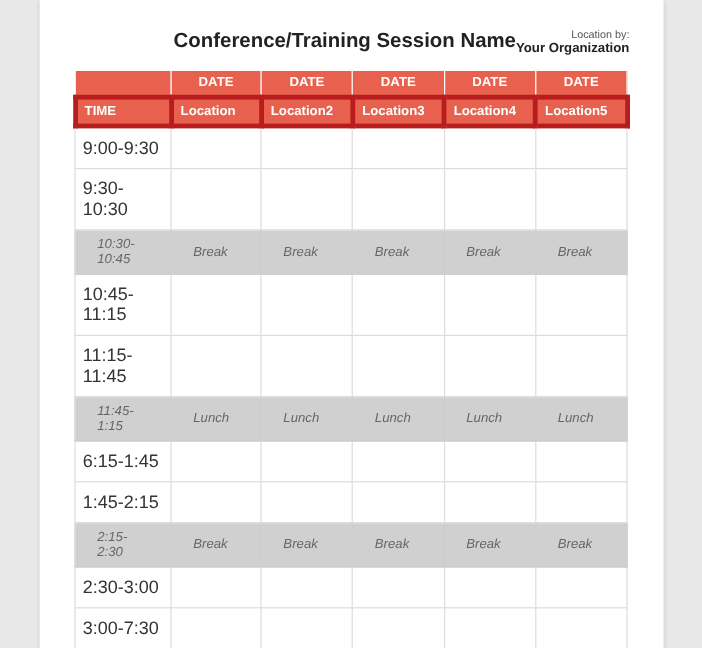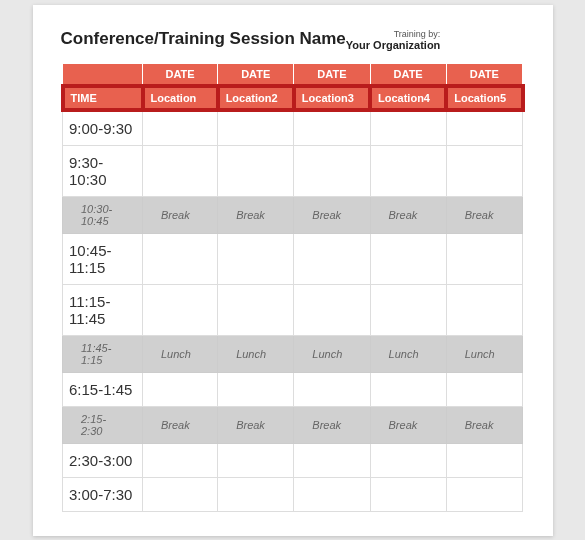--- a/index.html
+++ b/index.html
@@ -12,21 +12,21 @@
       font-family: Arial, sans-serif;
     }
     .page {
       background: #fff;
       width: 520px;
       padding: 24px 28px 24px 28px;
       box-shadow: 0 1px 4px rgba(0,0,0,0.18);
     }
     .top-header {
       display: flex;
-      justify-content: flex-start;
+      justify-content: flex-end;
       align-items: flex-start;
       margin-bottom: 12px;
     }
     .conference-title {
       font-size: 17px;
       font-weight: bold;
       color: #222;
     }
     .sponsored-block {
       text-align: right;
@@ -114,21 +114,21 @@
       width: 80px;
     }
   </style>
 </head>
 <body>
 
 <div class="page">
   <div class="top-header">
     <span class="conference-title">Conference/Training Session Name</span>
     <div class="sponsored-block">
-      <div class="sponsored-label">Training by:</div>
+      <div class="sponsored-label">Location by:</div>
       <div class="sponsored-org">Your Organization</div>
     </div>
   </div>
 
   <table>
     <thead>
       <tr class="date-header-row">
 
       <th class="time-col"></th>
           <th>DATE</th>
@@ -198,20 +198,28 @@
           <td>Lunch</td>
         </tr>
         <tr class="normal-row">
           <td class="time-cell">6:15-1:45</td>
           <td></td>
           <td></td>
           <td></td>
           <td></td>
           <td></td>
         </tr>
+        <tr class="normal-row">
+          <td class="time-cell">1:45-2:15</td>
+          <td></td>
+          <td></td>
+          <td></td>
+          <td></td>
+          <td></td>
+        </tr>
         <tr class="special-row">
           <td class="time-cell">2:15-2:30</td>
           <td>Break</td>
           <td>Break</td>
           <td>Break</td>
           <td>Break</td>
           <td>Break</td>
         </tr>
         <tr class="normal-row">
           <td class="time-cell">2:30-3:00</td>

